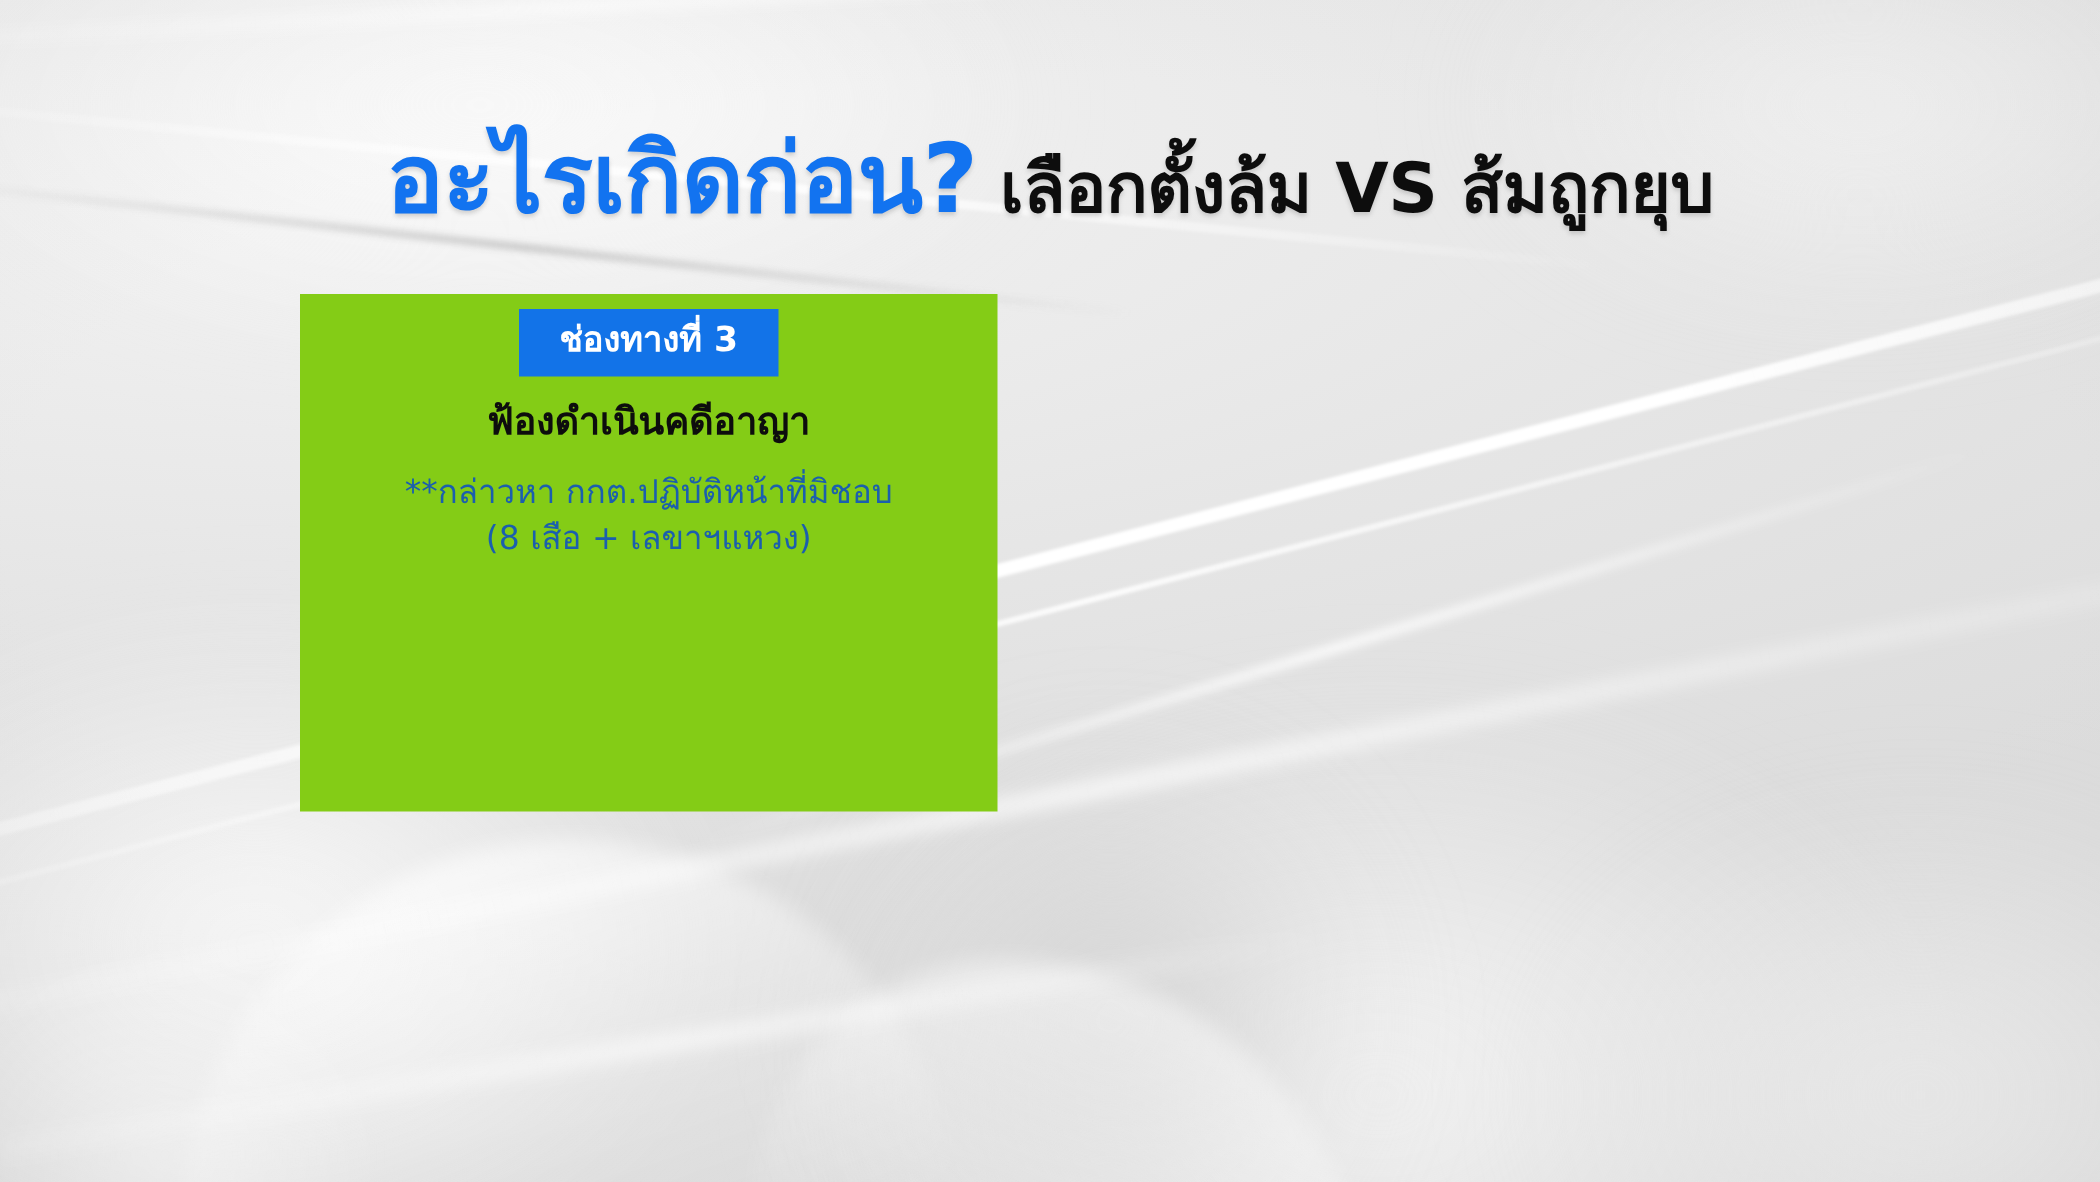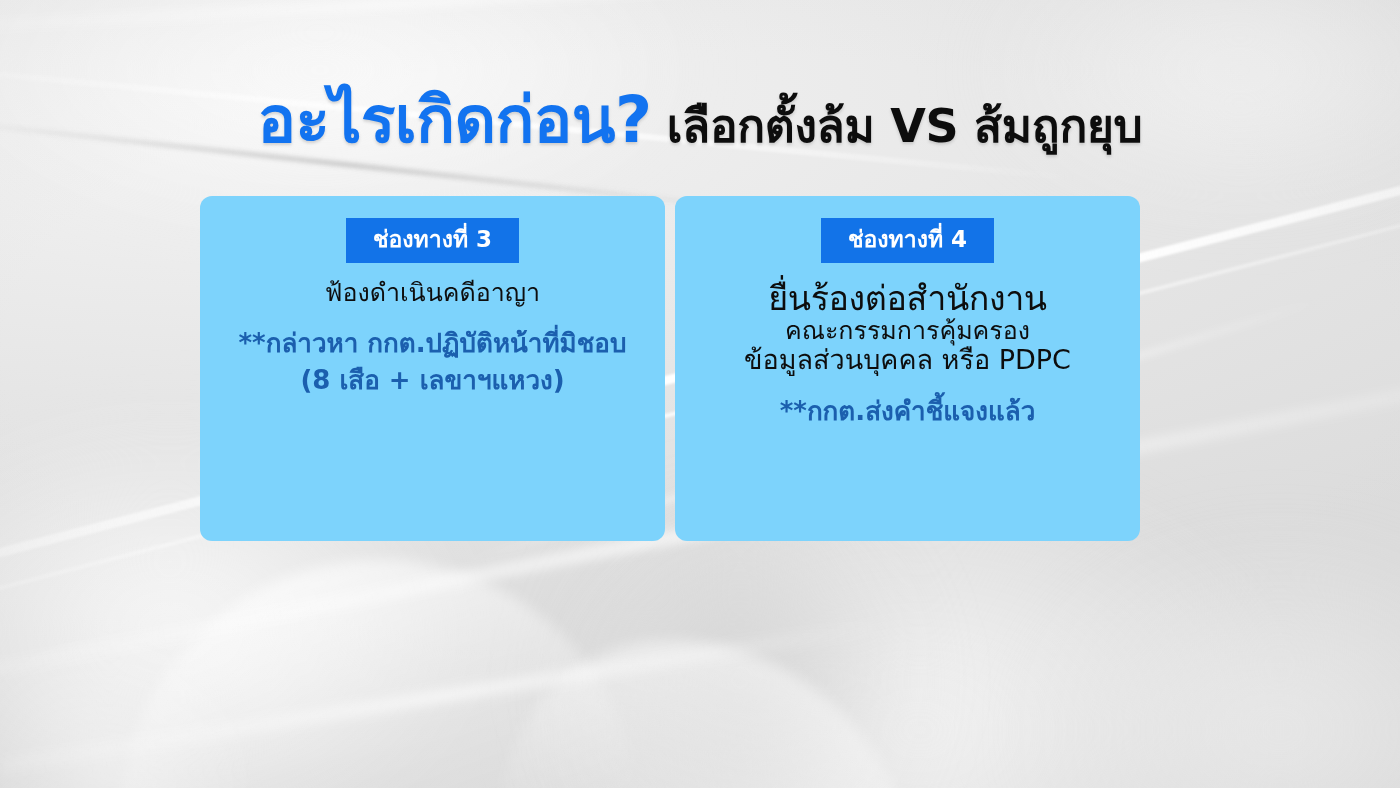--- a/index.html
+++ b/index.html
@@ -108,58 +108,57 @@
   #cards{
     position:absolute;
     left:200px; top:196px;
     width:940px; height:345px;
     display:flex;
     gap:10px;
   }
   .card{
     position:relative;
     width:465px;
-    background:#7dd3fc;
-    padding:22px 14px 0 14px;
+    background:#84cc16;
+    padding:10px 14px 0 14px;
     display:flex;
     flex-direction:column;
     align-items:center;
-    border-radius:12px;
   }
   .badge{
     background:#1273e8;
     color:#ffffff;
     font-weight:bold;
     font-size:23px;
     line-height:1;
     padding:10px 27px 12px 27px;
     white-space:nowrap;
   }
   .body{
     margin-top:16px;
     text-align:center;
     color:#0d0d0d;
     width:100%;
   }
-  .body .ln{ white-space:nowrap; line-height:1.12; font-weight:normal; }
+  .body .ln{ white-space:nowrap; line-height:1.12; font-weight:bold; }
   .sz-sm{ font-size:25px; }
   .sz-md{ font-size:27px; }
   .sz-lg{ font-size:32px; letter-spacing:-0.3px; }
   .sz-xl{ font-size:34px; letter-spacing:-0.4px; }
 
   .notes{
     margin-top:18px;
     text-align:center;
     width:100%;
     color:#1b5fae;
   }
   .notes .nl{
     white-space:nowrap;
-    font-weight:bold;
-    font-size:26px;
+    font-weight:normal;
+    font-size:22px;
     line-height:1.42;
   }
 </style>
 </head>
 <body>
 
 <div id="stage">
 
   <div class="bg-base"></div>
   <div class="blob b5"></div>
@@ -192,26 +191,15 @@
       <div class="badge">ช่องทางที่ 3</div>
       <div class="body">
         <div class="ln sz-sm">ฟ้องดำเนินคดีอาญา</div>
       </div>
       <div class="notes">
         <div class="nl">**กล่าวหา กกต.ปฏิบัติหน้าที่มิชอบ</div>
         <div class="nl">(8 เสือ + เลขาฯแหวง)</div>
       </div>
     </div>
 
-    <div class="card">
-      <div class="badge">ช่องทางที่ 4</div>
-      <div class="body">
-        <div class="ln sz-xl">ยื่นร้องต่อสำนักงาน</div>
-        <div class="ln sz-sm">คณะกรรมการคุ้มครอง</div>
-        <div class="ln sz-md">ข้อมูลส่วนบุคคล หรือ PDPC</div>
-      </div>
-      <div class="notes">
-        <div class="nl">**กกต.ส่งคำชี้แจงแล้ว</div>
-      </div>
-    </div>
 
   </div>
 </div>
 
 </body></html>

